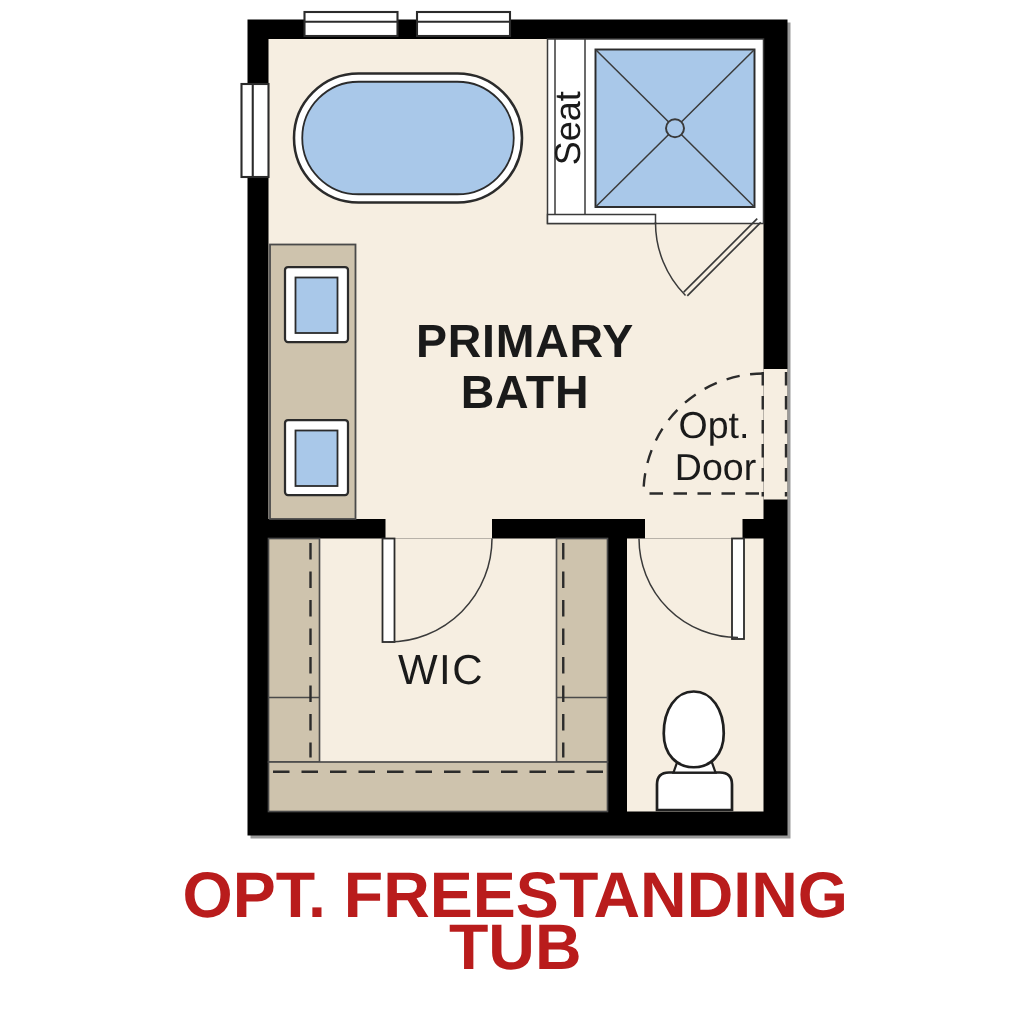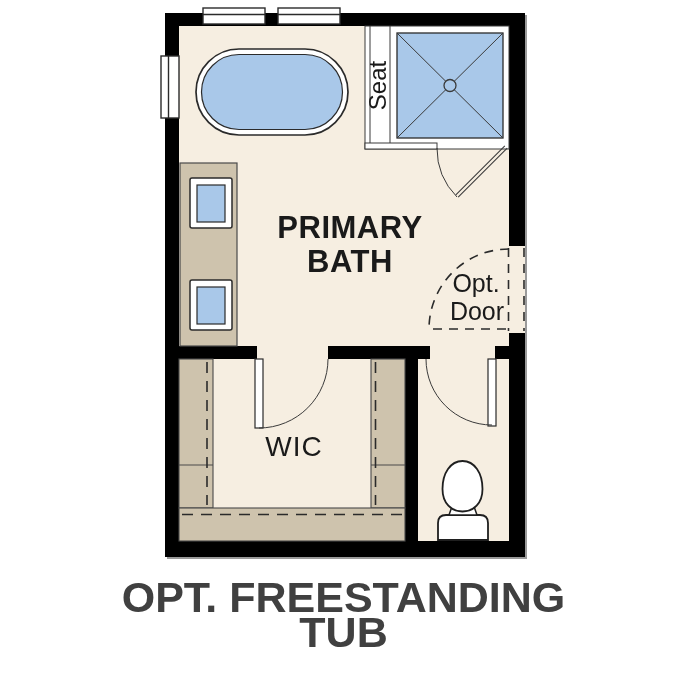--- a/index.html
+++ b/index.html
@@ -23,21 +23,21 @@
   #caption {
     position: absolute;
     top: 580px;
     left: 50%;
     transform: translateX(-50%);
     width: 520px;
     text-align: center;
     font-size: 43px;
     font-weight: bold;
     line-height: 35px;
-    color: #404040;
+    color: #b91c1c;
     white-space: normal;
   }
 </style>
 </head>
 <body>
 
 <div id="stage">
 
   <svg id="floorplan-svg" width="687" height="687" viewBox="0 0 687 687">
 

